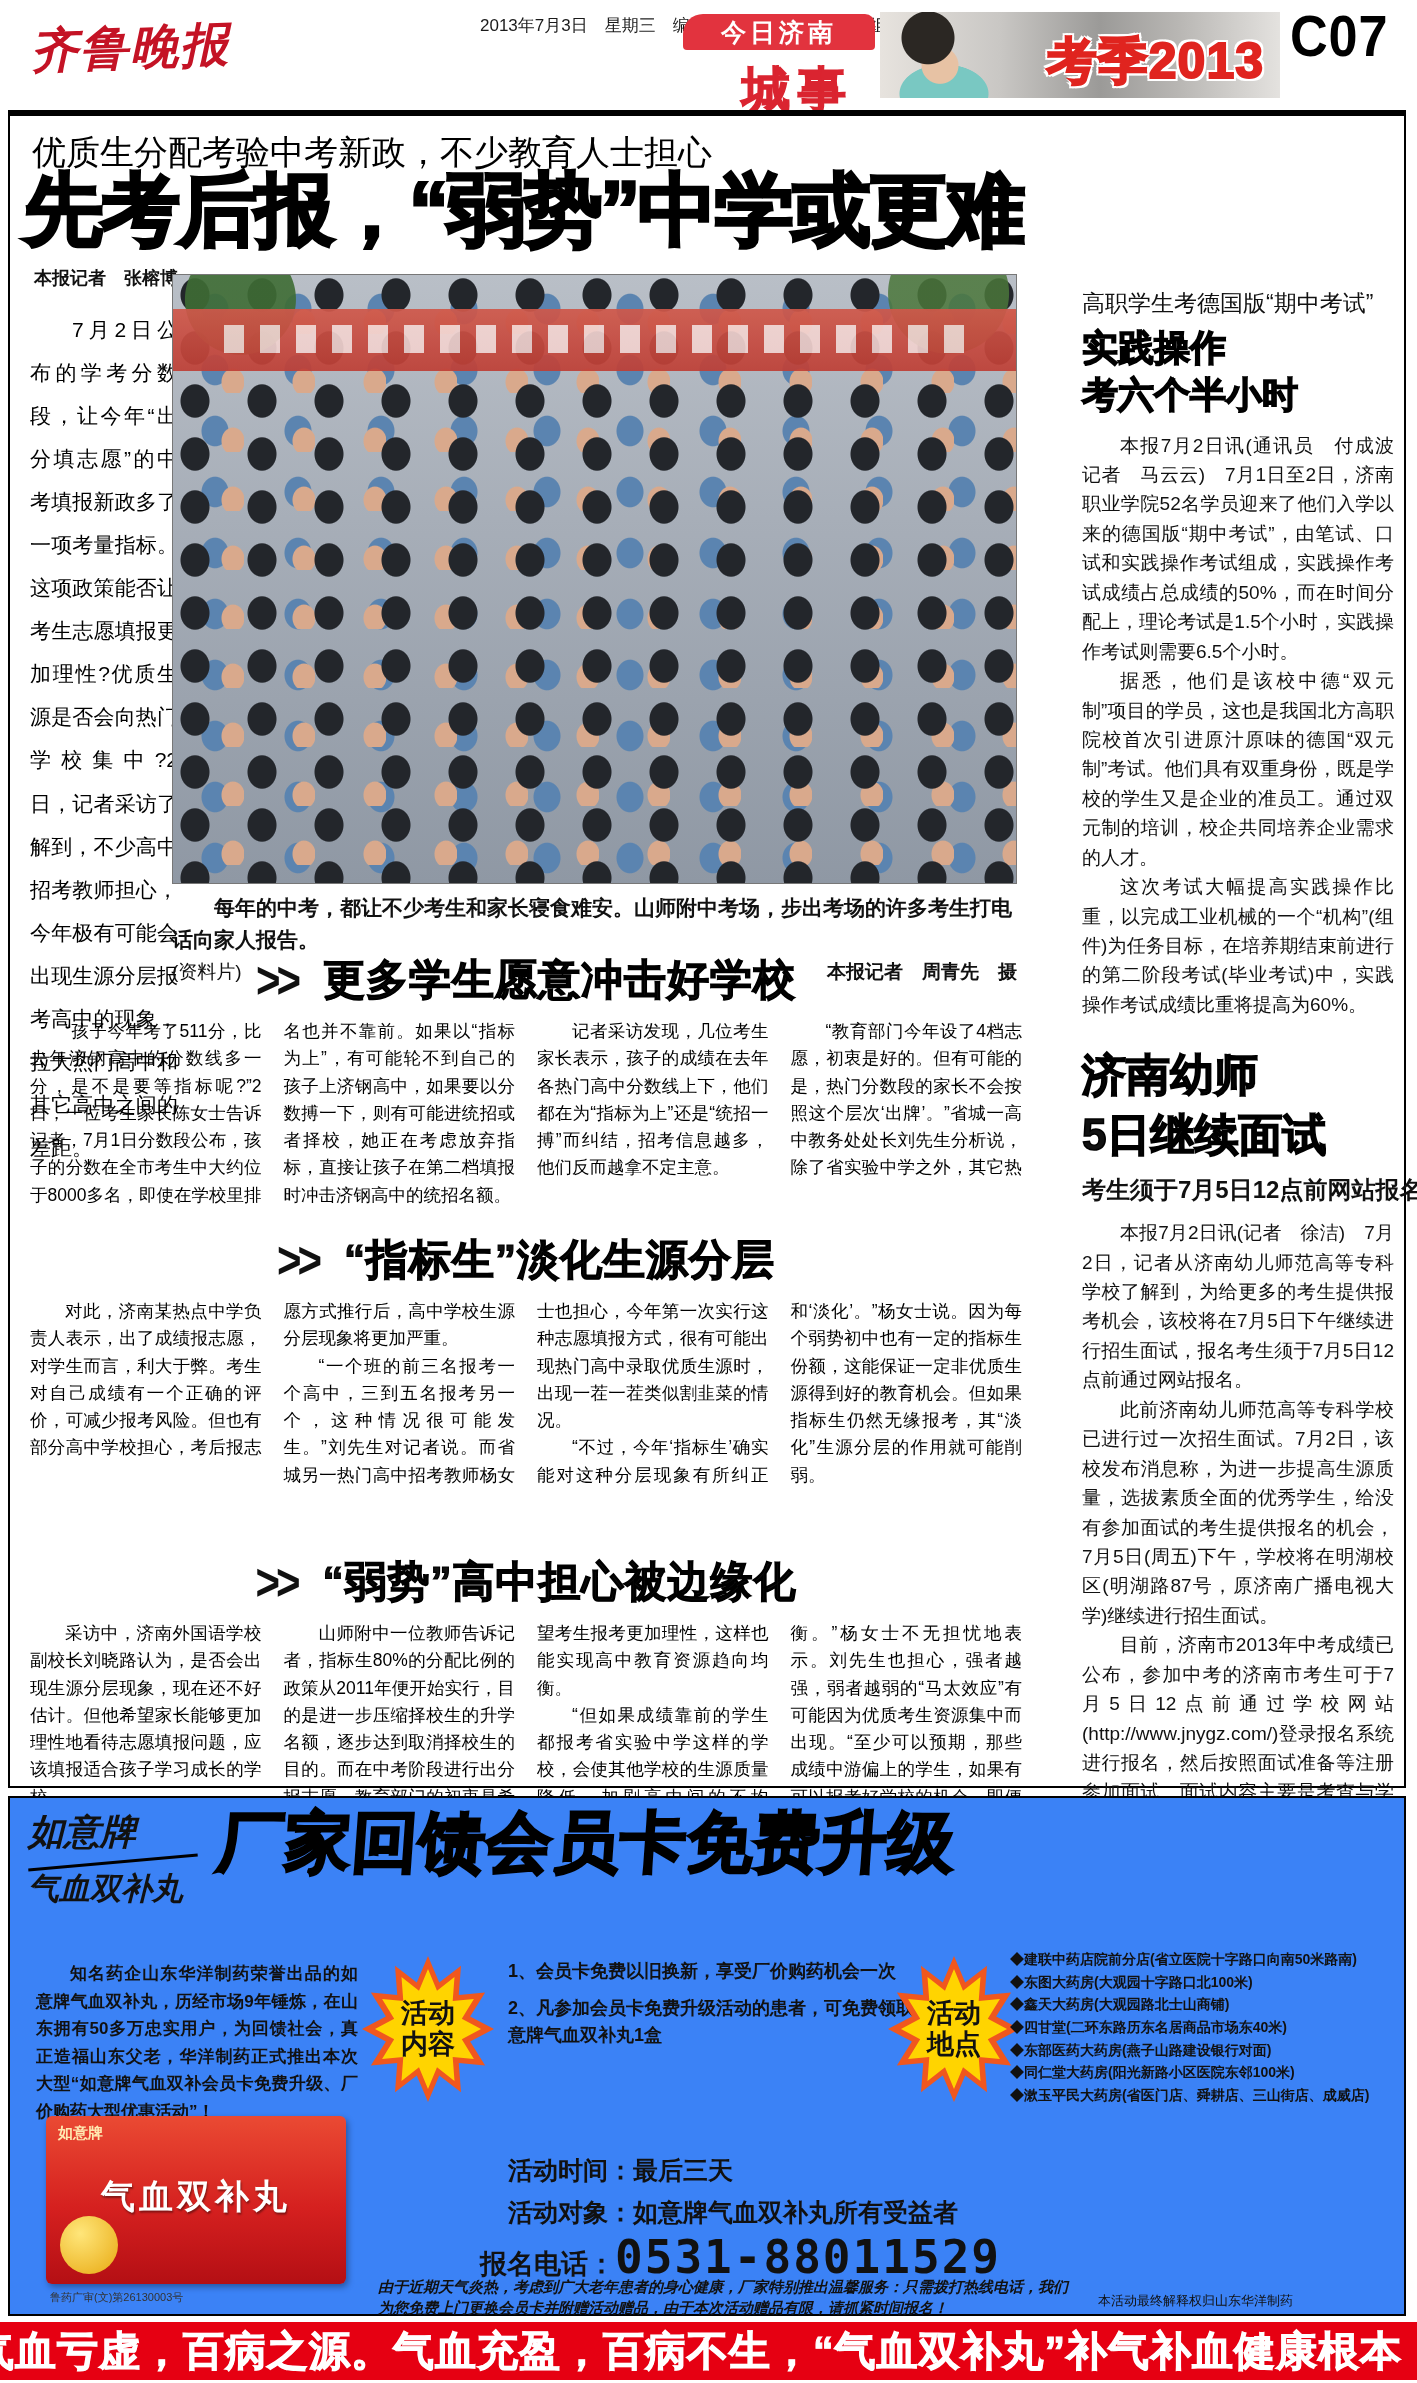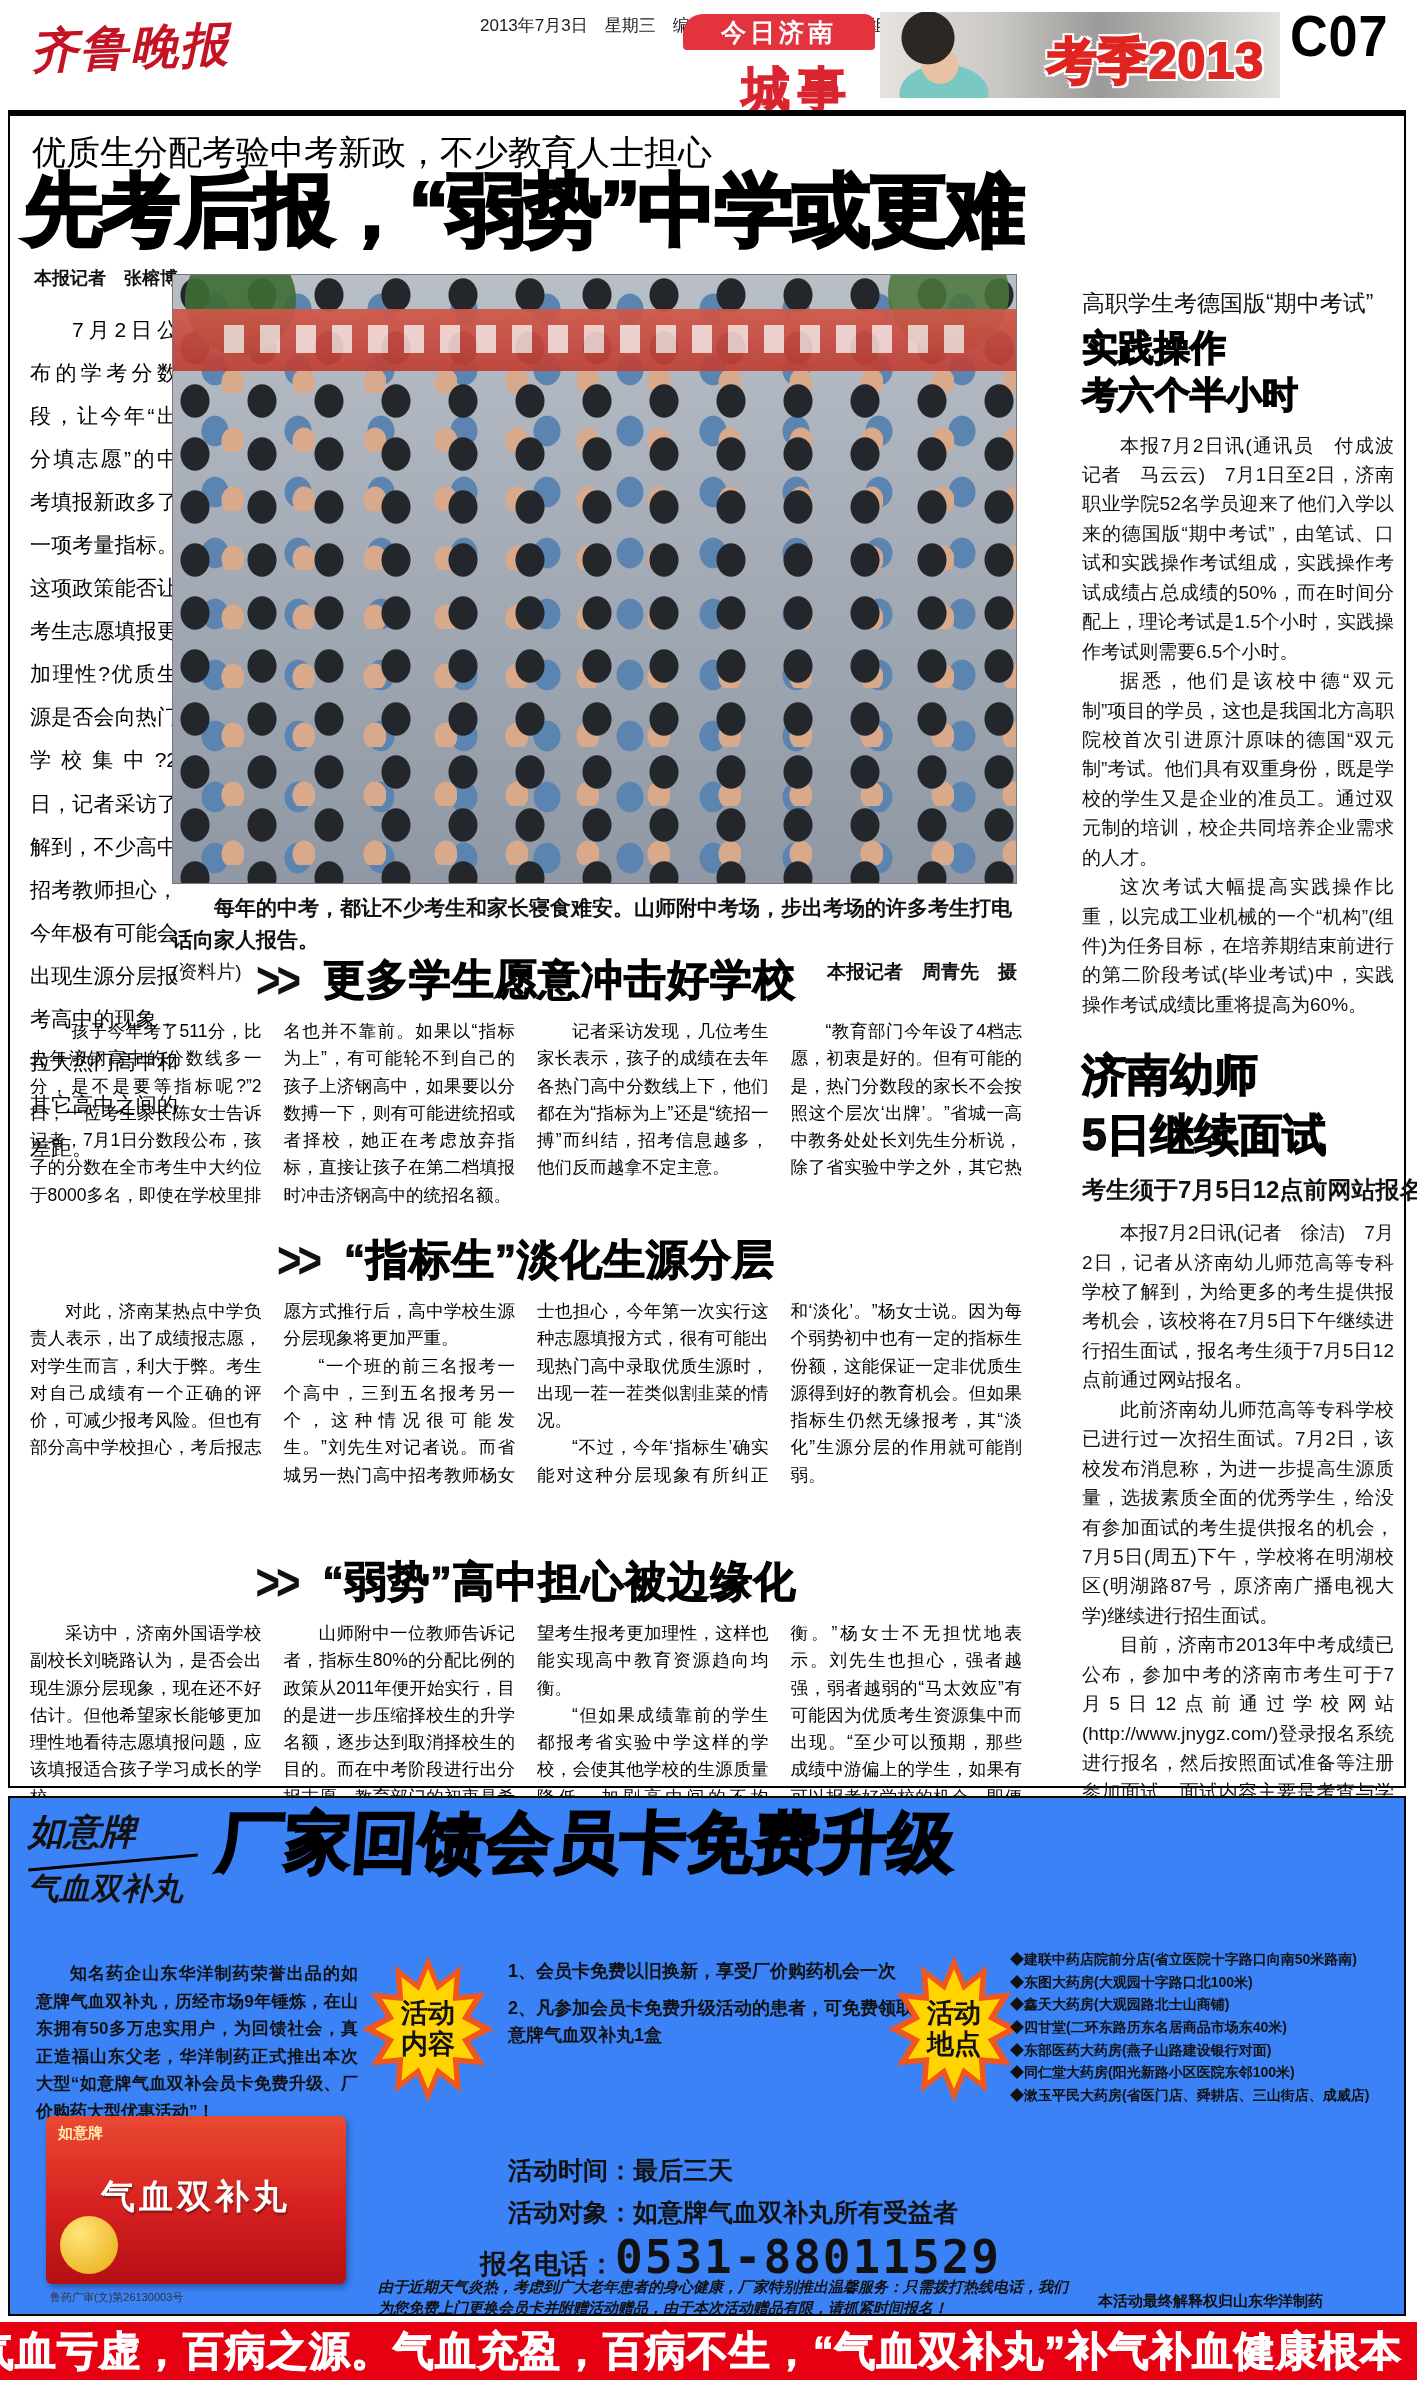--- a/index.html
+++ b/index.html
@@ -164,21 +164,21 @@
   .row-target{left:498px;top:398px;}
   .row-phone{left:470px;top:432px;}
   .row-phone .lbl{font-size:27px;}
   .row-phone .val{font-size:46px;font-weight:900;letter-spacing:2px;font-family:"DejaVu Sans Mono",monospace;}
   .ad-locations{position:absolute;left:1000px;top:150px;width:392px;font-size:14px;font-weight:700;line-height:1.62;}
   .ad-locations div{white-space:nowrap;overflow:hidden;}
   .ad-note{
     position:absolute;left:368px;top:478px;width:700px;font-size:15px;font-weight:700;
     line-height:1.4;text-align:left;font-style:italic;
   }
-  .ad-note2{position:absolute;left:1088px;top:494px;font-size:15px;font-weight:700;}
+  .ad-note2{position:absolute;left:1088px;top:494px;font-size:13px;font-weight:400;}
   
   .bottom-banner{
     position:absolute;left:0;top:2322px;width:1417px;height:58px;background:#e60012;
     display:flex;align-items:center;justify-content:center;
   }
   .bottom-banner-text{
     color:#fff;font-size:41px;font-weight:900;letter-spacing:1px;white-space:nowrap;
     -webkit-text-stroke:1px #fff;
   }
 </style>

